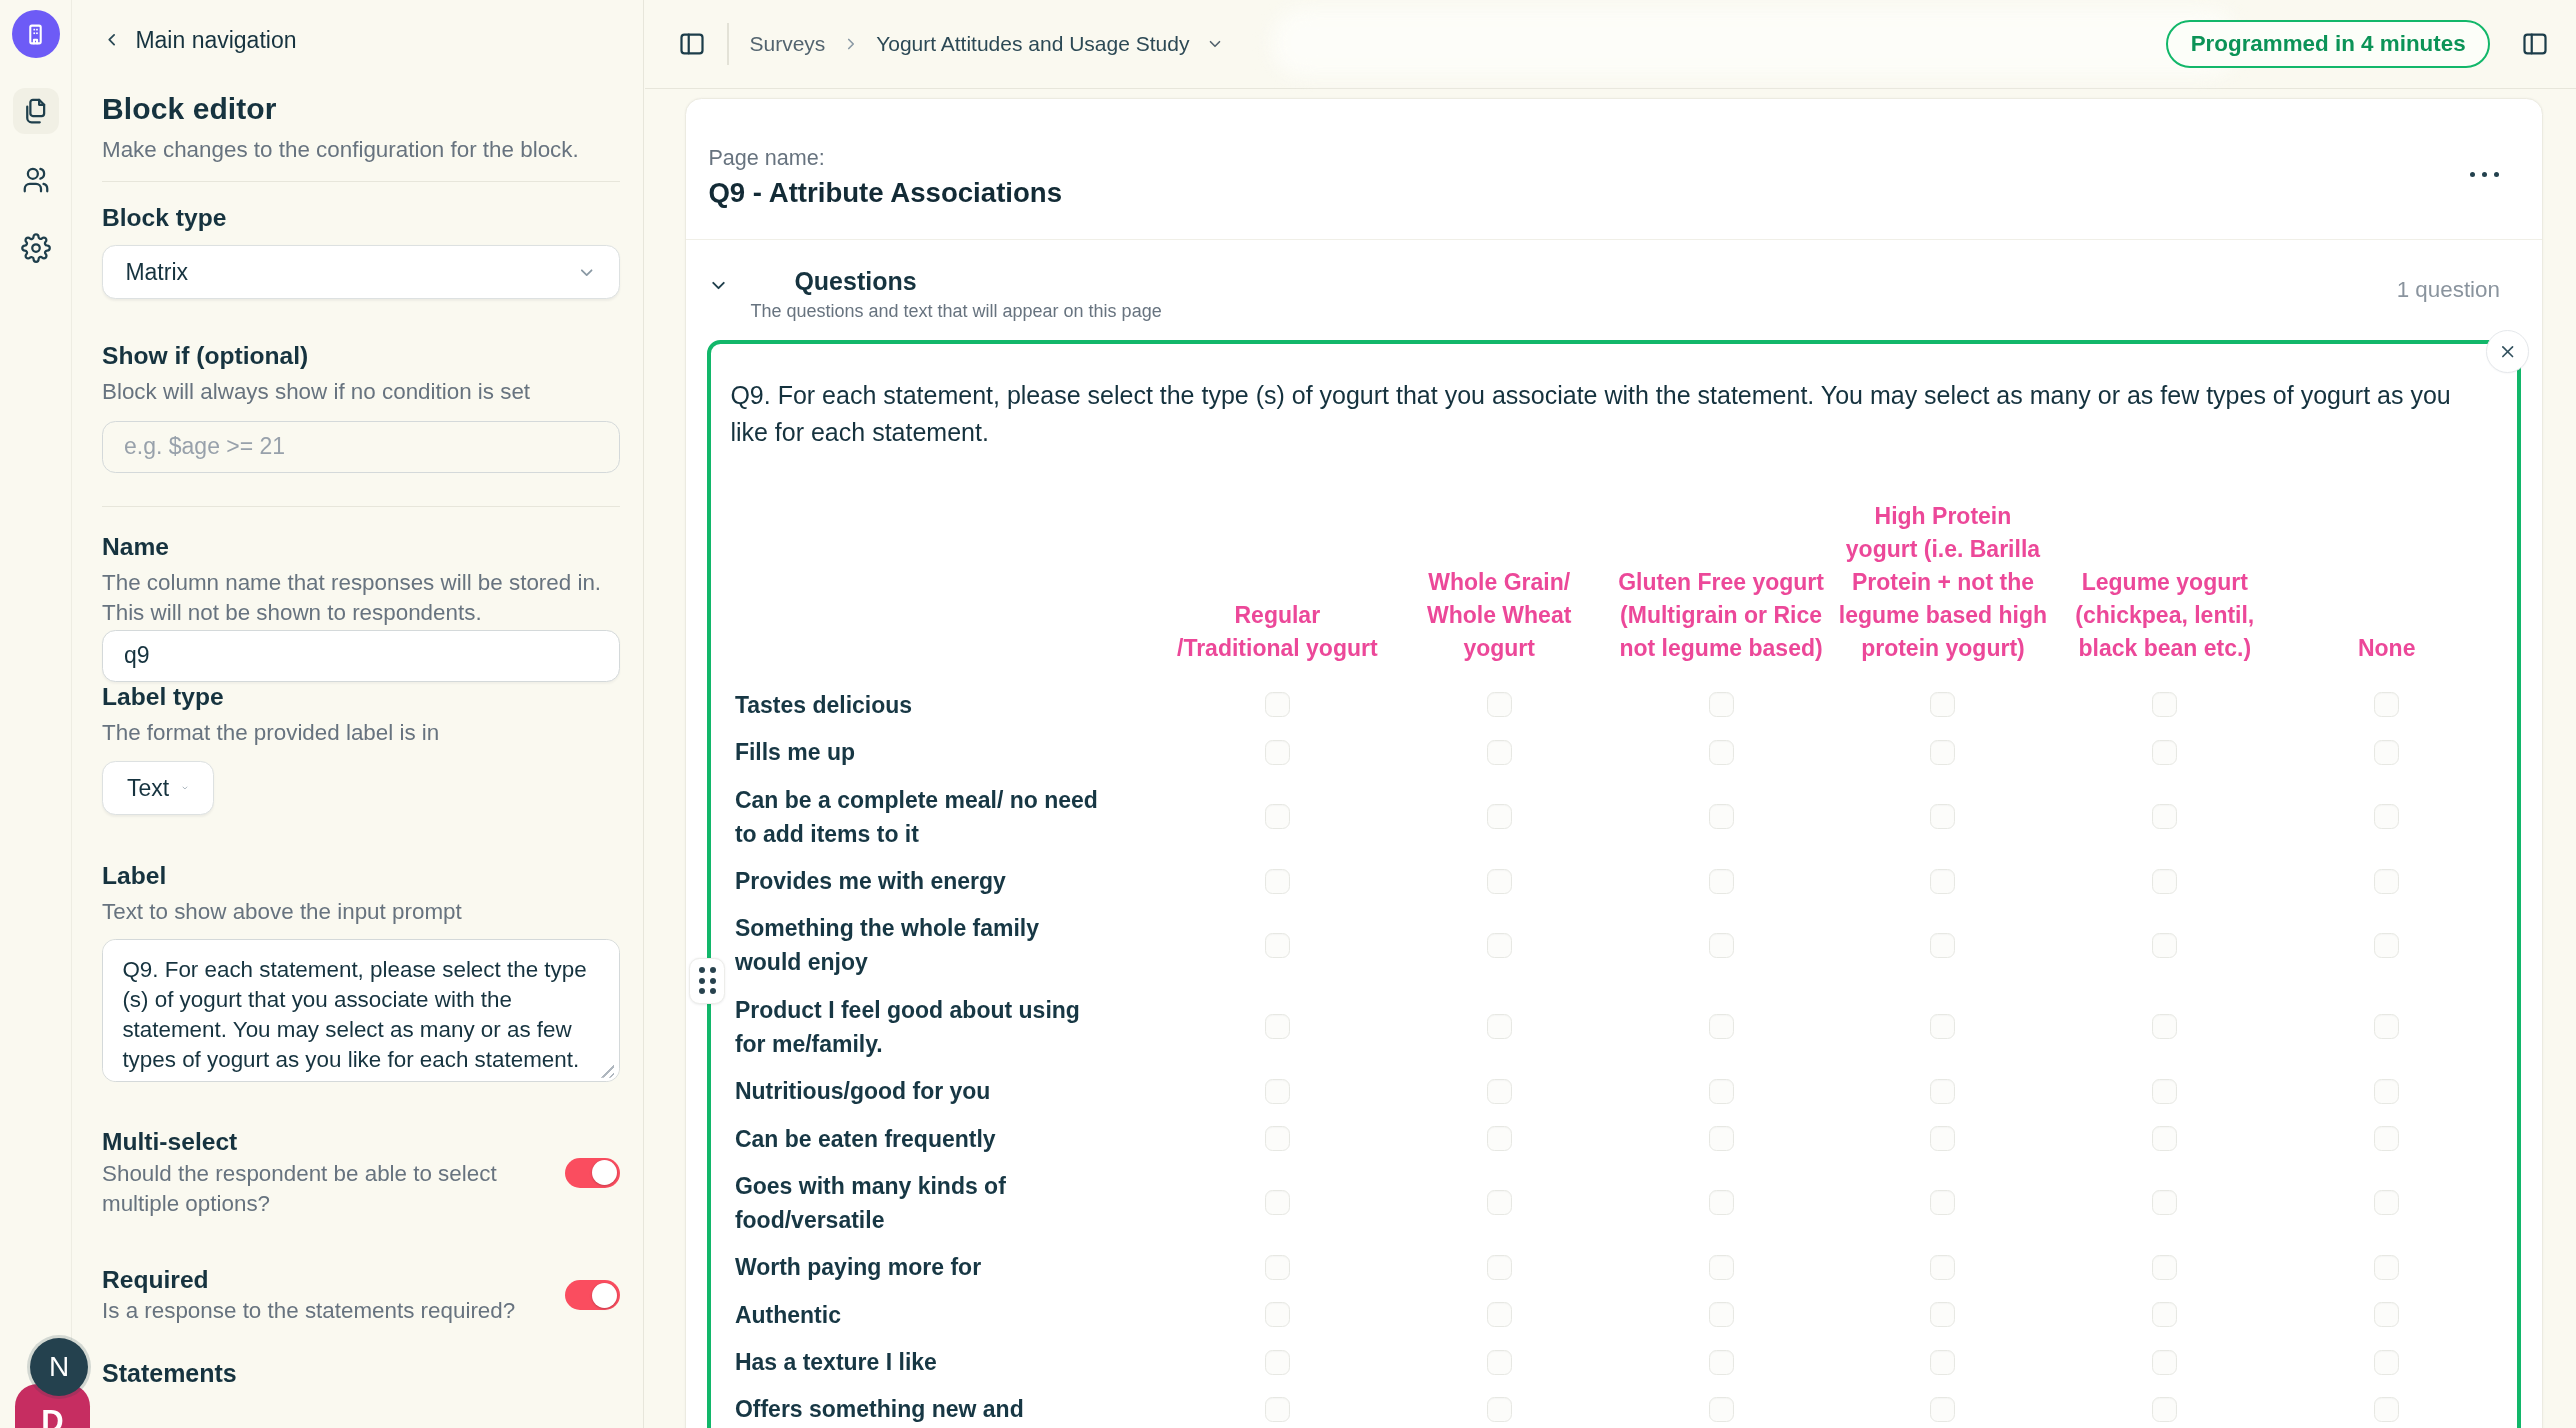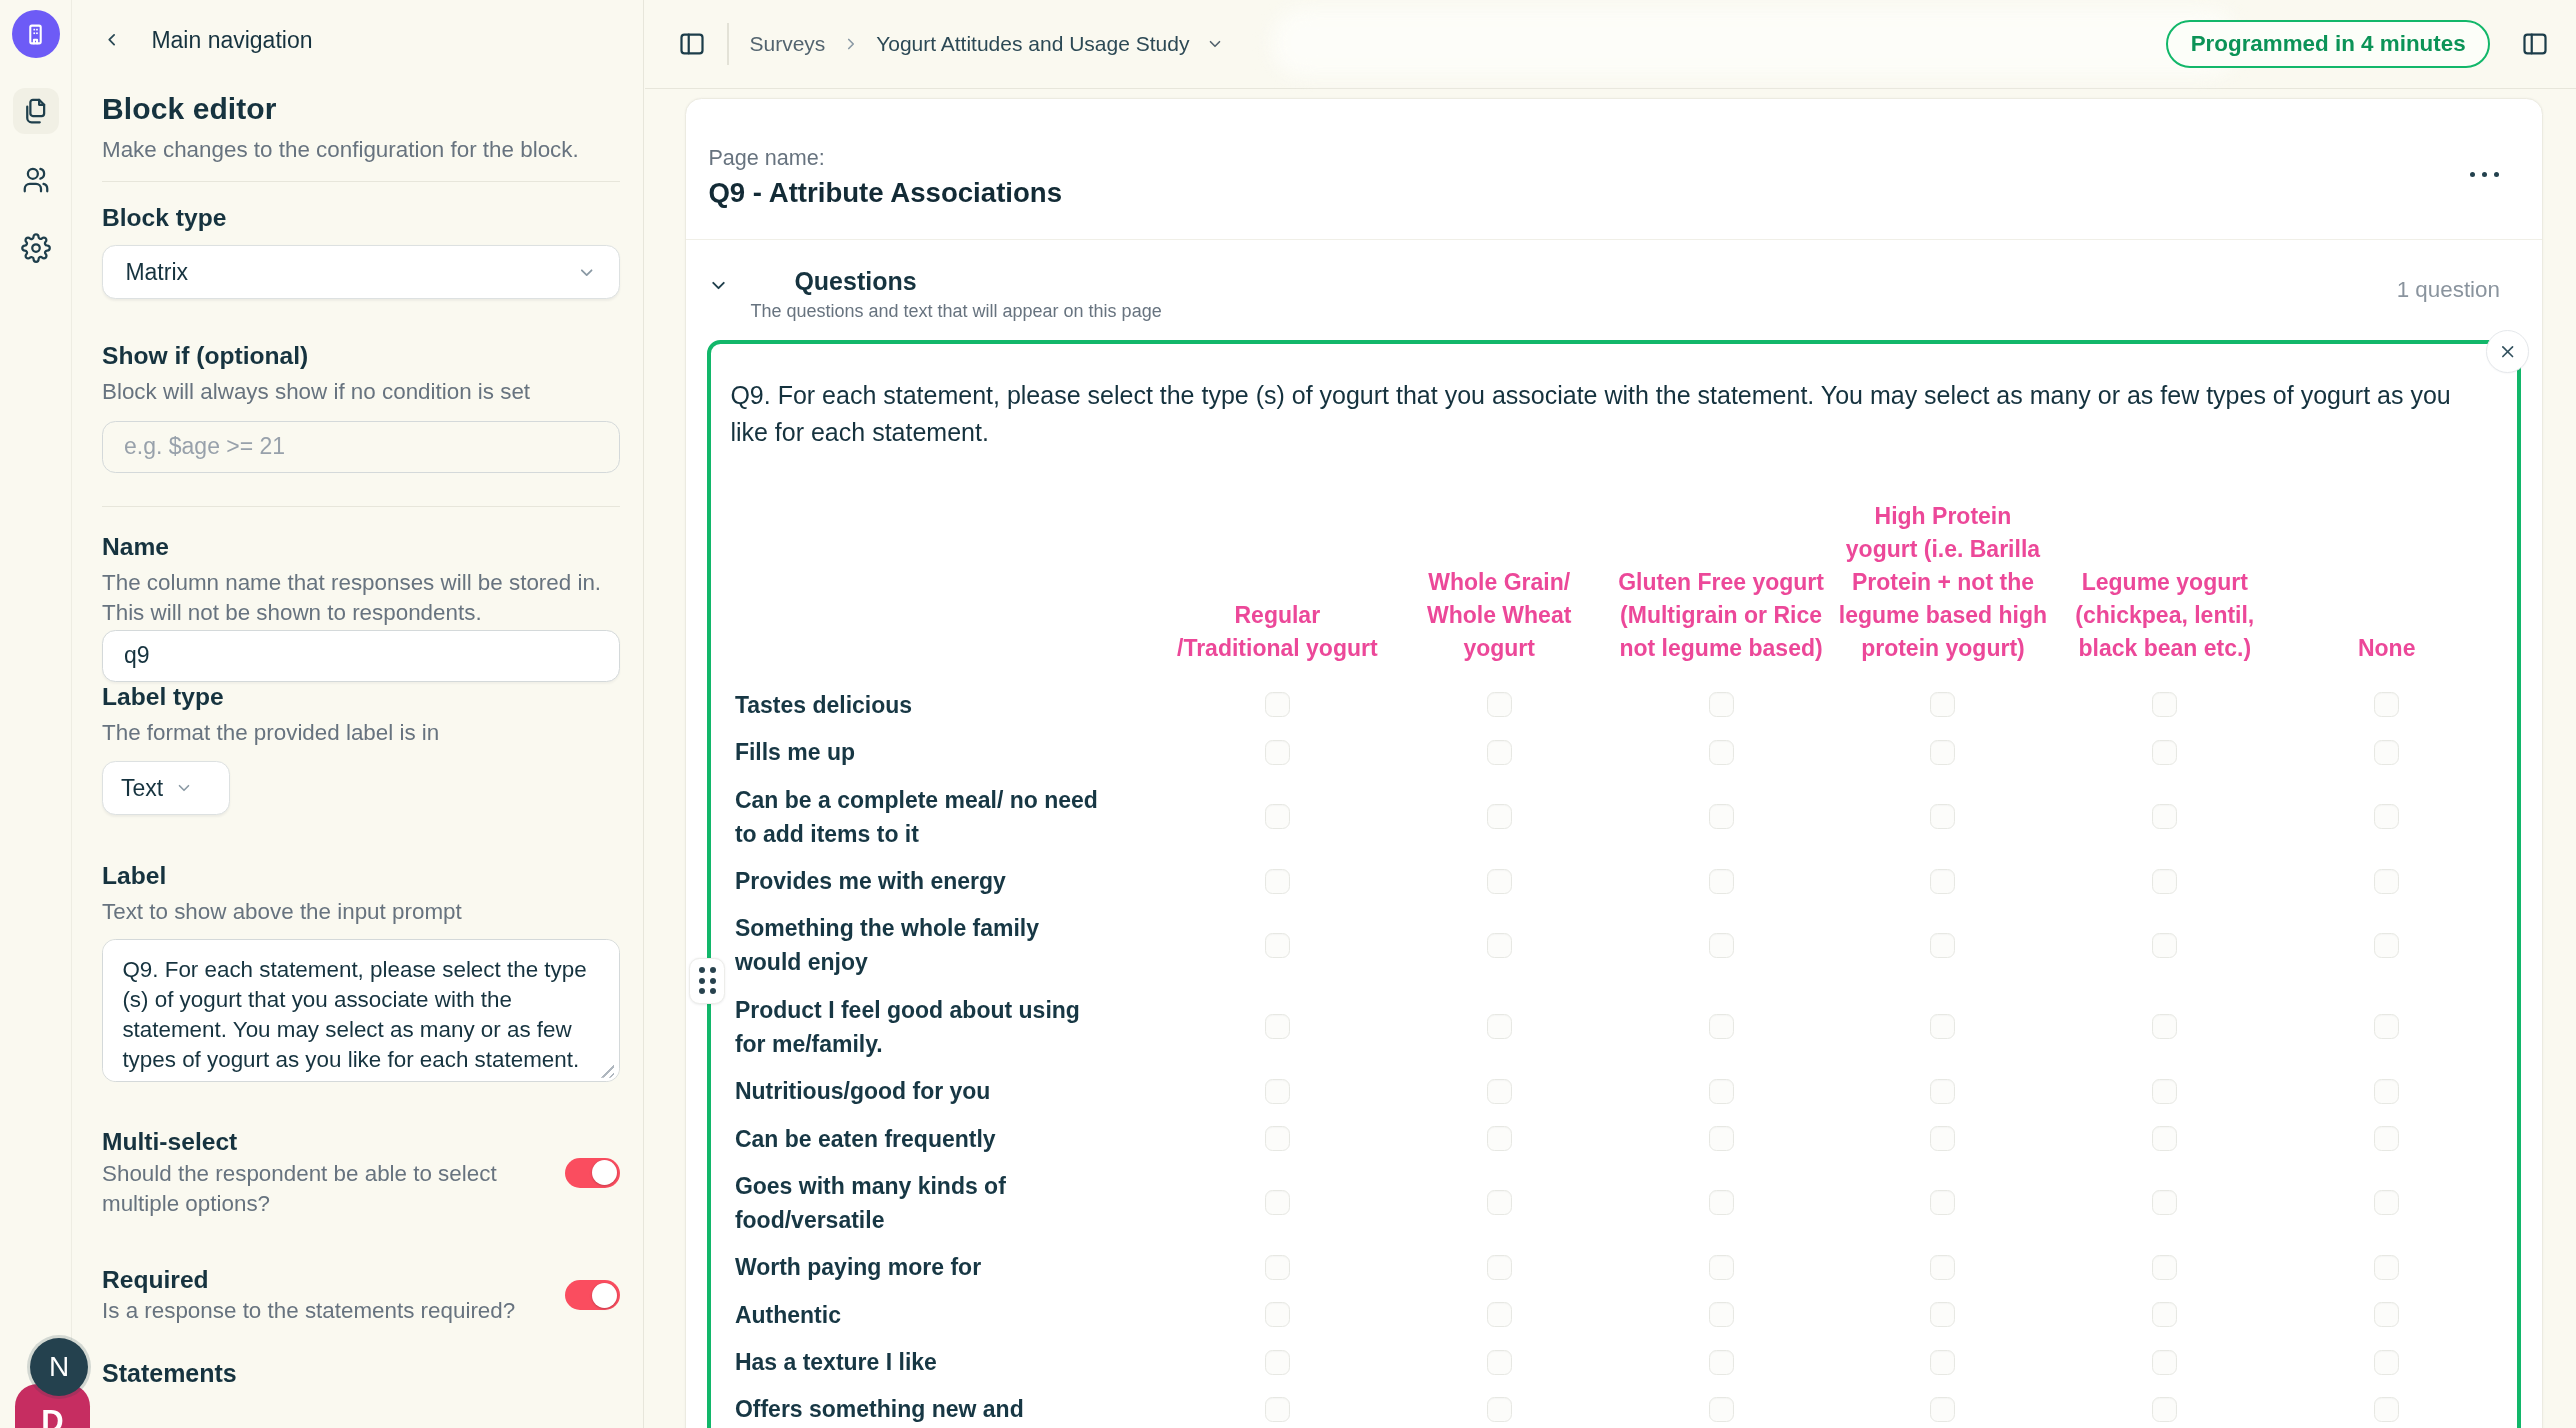--- a/index.html
+++ b/index.html
@@ -60,35 +60,35 @@
     box-shadow:0 0 0 3px rgba(36,65,78,0.18);z-index:2;
   }
 
   
   .sidebar{
     position:absolute;left:72px;top:0;bottom:0;width:572px;
     border-right:1.5px solid var(--line-cream);
     padding:25px 23px 0 30px;background:var(--cream);
     overflow:hidden;z-index:4;
   }
-  .back-row{display:flex;align-items:center;gap:30px;height:30px;color:var(--navy);}
+  .back-row{display:flex;align-items:center;gap:14px;height:30px;color:var(--navy);}
   .back-row .lbl{font-size:23px;}
   .sb-title{margin-top:37px;font-size:30px;line-height:34px;font-weight:700;letter-spacing:0.1px;}
   .sb-sub{margin-top:9px;font-size:22.4px;line-height:30px;color:var(--gray);}
   .sb-hr{border:none;border-top:1.5px solid var(--line-cream);margin:16.4px 0 21px 0;}
   .f-label{font-size:24.6px;line-height:30px;font-weight:700;color:var(--navy);}
   .f-desc{margin-top:6px;font-size:22.4px;line-height:30px;color:var(--gray);}
   .select{
     margin-top:12px;height:54px;background:var(--white);
     border:1.5px solid #DDE1E1;border-radius:13.4px;
     display:flex;align-items:center;justify-content:space-between;
     padding:0 22.4px;font-size:23px;color:var(--navy);
     box-shadow:0 1.5px 2.2px rgba(16,24,40,.05);
   }
-  .select.small{width:128px;margin-top:13.4px;justify-content:flex-start;gap:12px;padding:0 18px;}
+  .select.small{width:112px;margin-top:13.4px;justify-content:flex-start;gap:12px;padding:0 24px;}
   .ti{
     width:100%;height:52px;border:1.5px solid var(--input-line);border-radius:13.4px;
     background:transparent;font-family:"Liberation Sans",sans-serif;
     font-size:23px;color:var(--navy);padding:0 21px;outline:none;
   }
   .ti.on-white{background:var(--white);box-shadow:0 1.5px 2.2px rgba(16,24,40,.04);}
   .ti::placeholder{color:#98A1AB;}
   .mt56{margin-top:42px;} .mt66{} .mt62{margin-top:46px;} .mt18{margin-top:13.4px;} .mt22{margin-top:2px;} .mt44{margin-top:33px;}
   .ta-wrap{position:relative;margin-top:12px;}
   textarea.ta{

